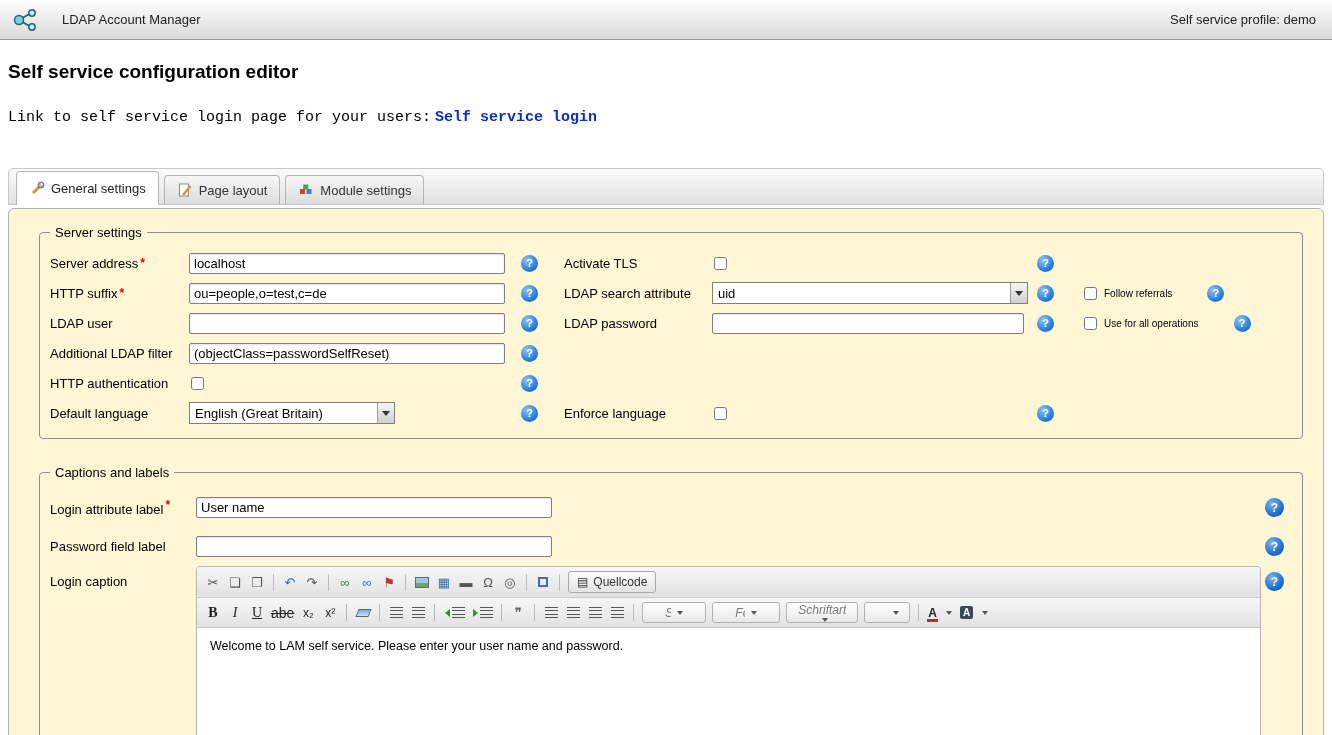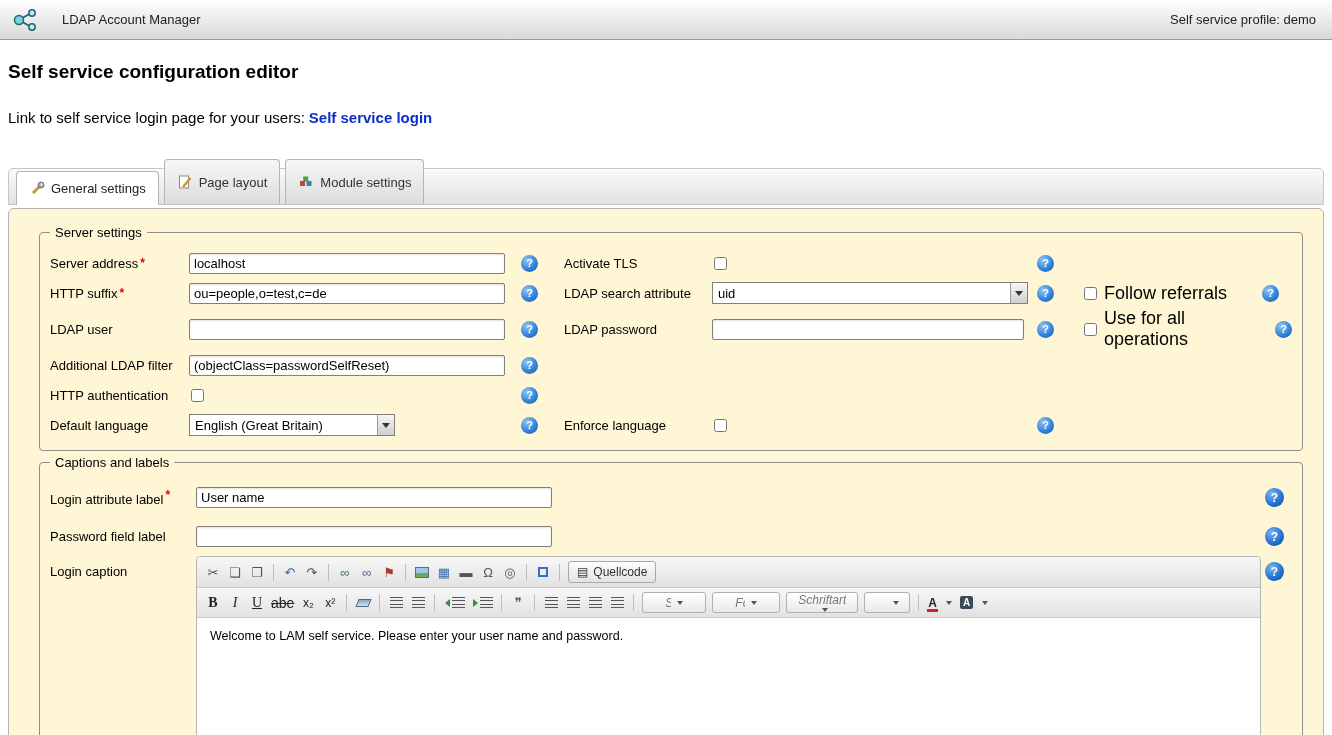--- a/index.html
+++ b/index.html
@@ -10,42 +10,42 @@
   }
   
   .topbar {
     height:40px; display:flex; align-items:center; padding:0 16px 0 12px;
     background:linear-gradient(#fefefe,#d9d9d9); border-bottom:1px solid #9b9b9b;
   }
   .topbar .apptitle { font-size:13px; color:#222; margin-left:24px; }
   .topbar .profile { margin-left:auto; font-size:13px; color:#222; }
   
   h1.page-title { font-size:19px; font-weight:bold; margin:21px 0 0 8px; }
-  .link-line { margin:26px 0 0 8px; font-family:Liberation Sans, sans-serif; font-size:15px; }
+  .link-line { margin:26px 0 0 8px; font-family:Liberation Mono, monospace; font-size:15px; }
   .link-line a { color:#0a2fc8; font-weight:bold; text-decoration:none; margin-left:4px; }
   
   .tabs-strip {
     margin:42px 8px 0 8px; height:37px; display:flex; align-items:flex-end; gap:5px;
     padding:4px 7px 0 7px; border:1px solid #c6c6c6; border-radius:5px 5px 0 0;
     background:linear-gradient(#fbfbfb,#e1e1e1);
   }
   .tab {
-    display:inline-flex; align-items:center; gap:6px; height:45px; padding:0 12px;
+    display:inline-flex; align-items:center; gap:6px; height:29px; padding:0 12px;
     border:1px solid #b5b5b5; border-bottom:none; border-radius:4px 4px 0 0;
     background:linear-gradient(#f7f7f7,#dcdcdc); font-size:13px; color:#333; cursor:default;
     position:relative;
   }
   .tab.active { background:#fff; height:34px; margin-bottom:-1px; color:#222; z-index:2; }
   
   .main-panel {
     margin:3px 8px 0 8px; height:610px; border:1px solid #b2b2b2; border-radius:6px;
     background:#fff6d5; padding:16px 20px 20px 28px;
   }
   fieldset {
-    border:1px solid #8f8f8f; border-radius:4px; margin:0 0 4px 2px; padding:8px 10px 10px 10px;
+    border:1px solid #8f8f8f; border-radius:4px; margin:0 0 26px 2px; padding:8px 10px 10px 10px;
   }
   legend { font-size:13px; padding:0 5px; }
   
   .grid-server {
     display:grid; grid-template-columns:139px 332px 43px 148px 325px 47px 1fr;
     align-items:center;
   }
   .grid-server > div { min-height:30px; display:flex; align-items:center; }
   .flabel { font-size:13px;text-align:center; }
   .req { color:#e00; font-size:12px; vertical-align:super; margin-left:2px; font-weight:bold; }
@@ -71,21 +71,21 @@
   .selbox .arrowbtn {
     margin-left:auto; width:17px; align-self:stretch; border-left:1px solid #9a9a9a;
     background:linear-gradient(#f6f6f6,#cfcfcf); display:flex; align-items:center; justify-content:center;
   }
   .selbox .arrowbtn i {
     width:0; height:0; border-left:4px solid transparent; border-right:4px solid transparent;
     border-top:5px solid #333;
   }
   .w-uid { width:316px; } .w-lang { width:206px; }
   .extra { gap:7px; }
-  .extra .xlabel { font-size:18px; }
+  .extra .xlabel { font-size:10px; }
   .extra .help { margin-left:28px; }
   .cbcell { padding-left:2px; }
   
   .cap-row { display:flex; align-items:center; min-height:39px; }
   .cap-row.top { align-items:flex-start; }
   .cap-label { width:146px; min-width:146px; font-size:13px; padding-top:0; }
   .cap-row.top .cap-label { padding-top:8px; }
   .cap-spacer { flex:1; }
   .cap-row .help.big { margin-right:8px; }
   .cap-row.top .help.big { margin-top:6px; }

